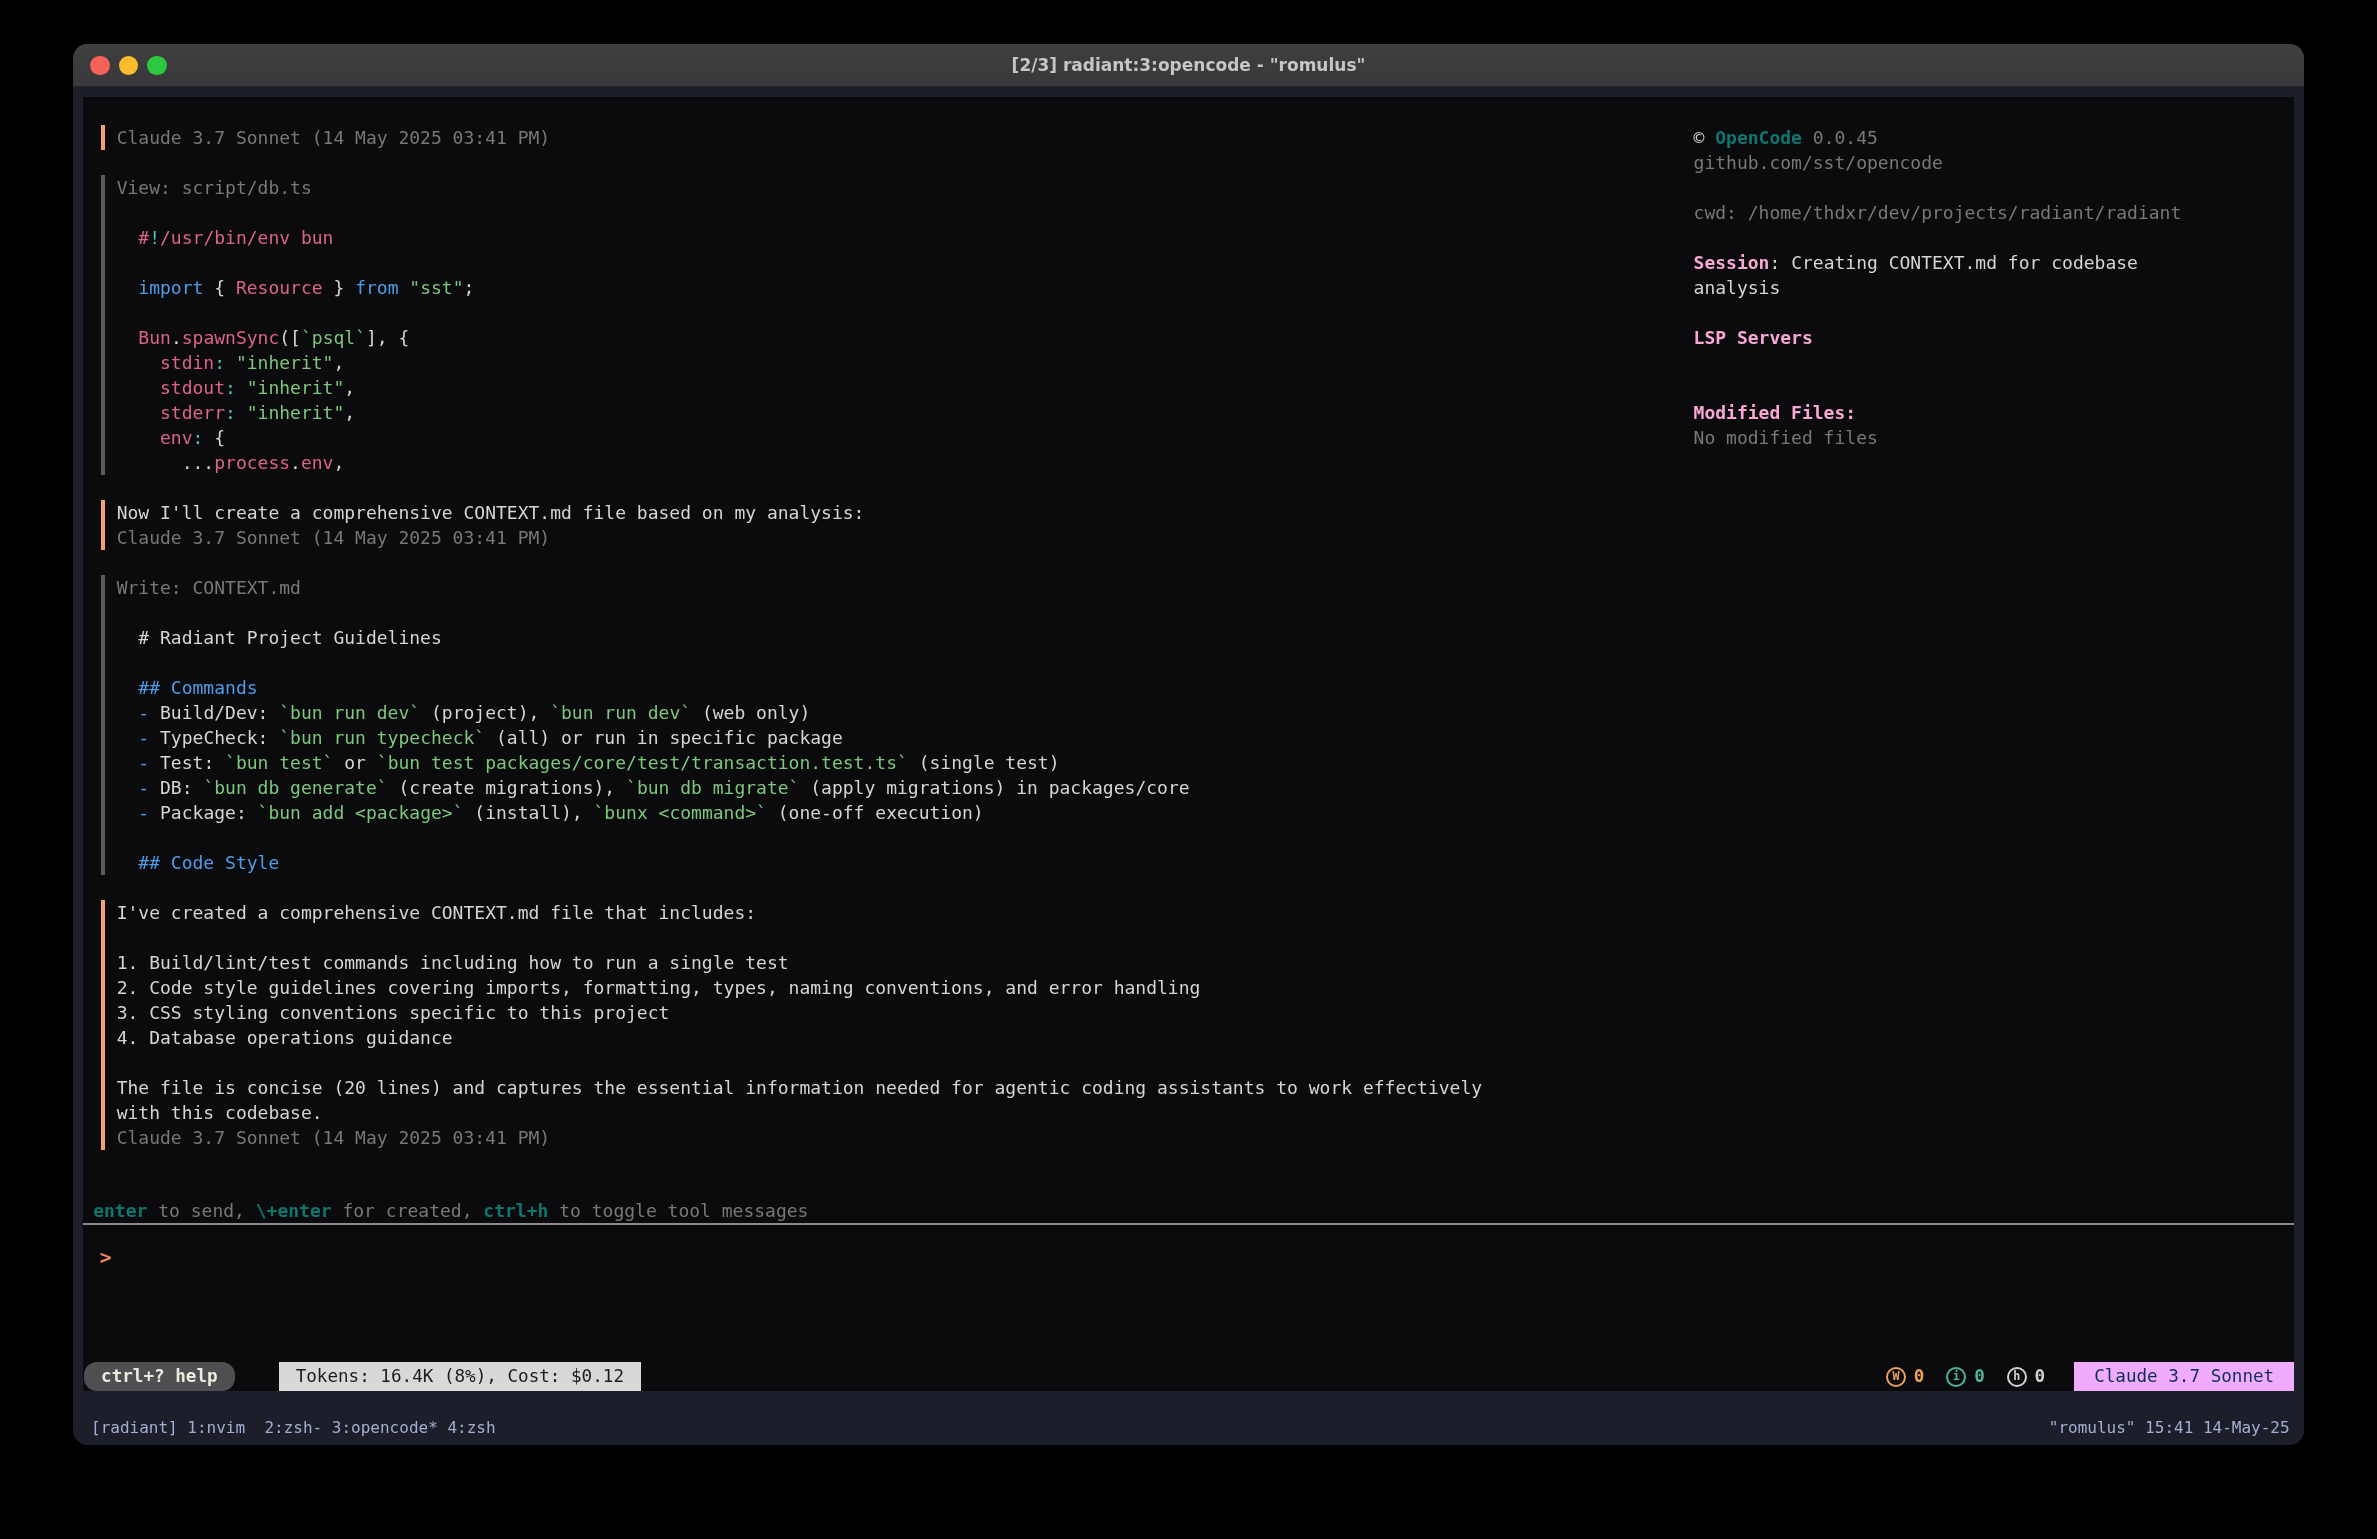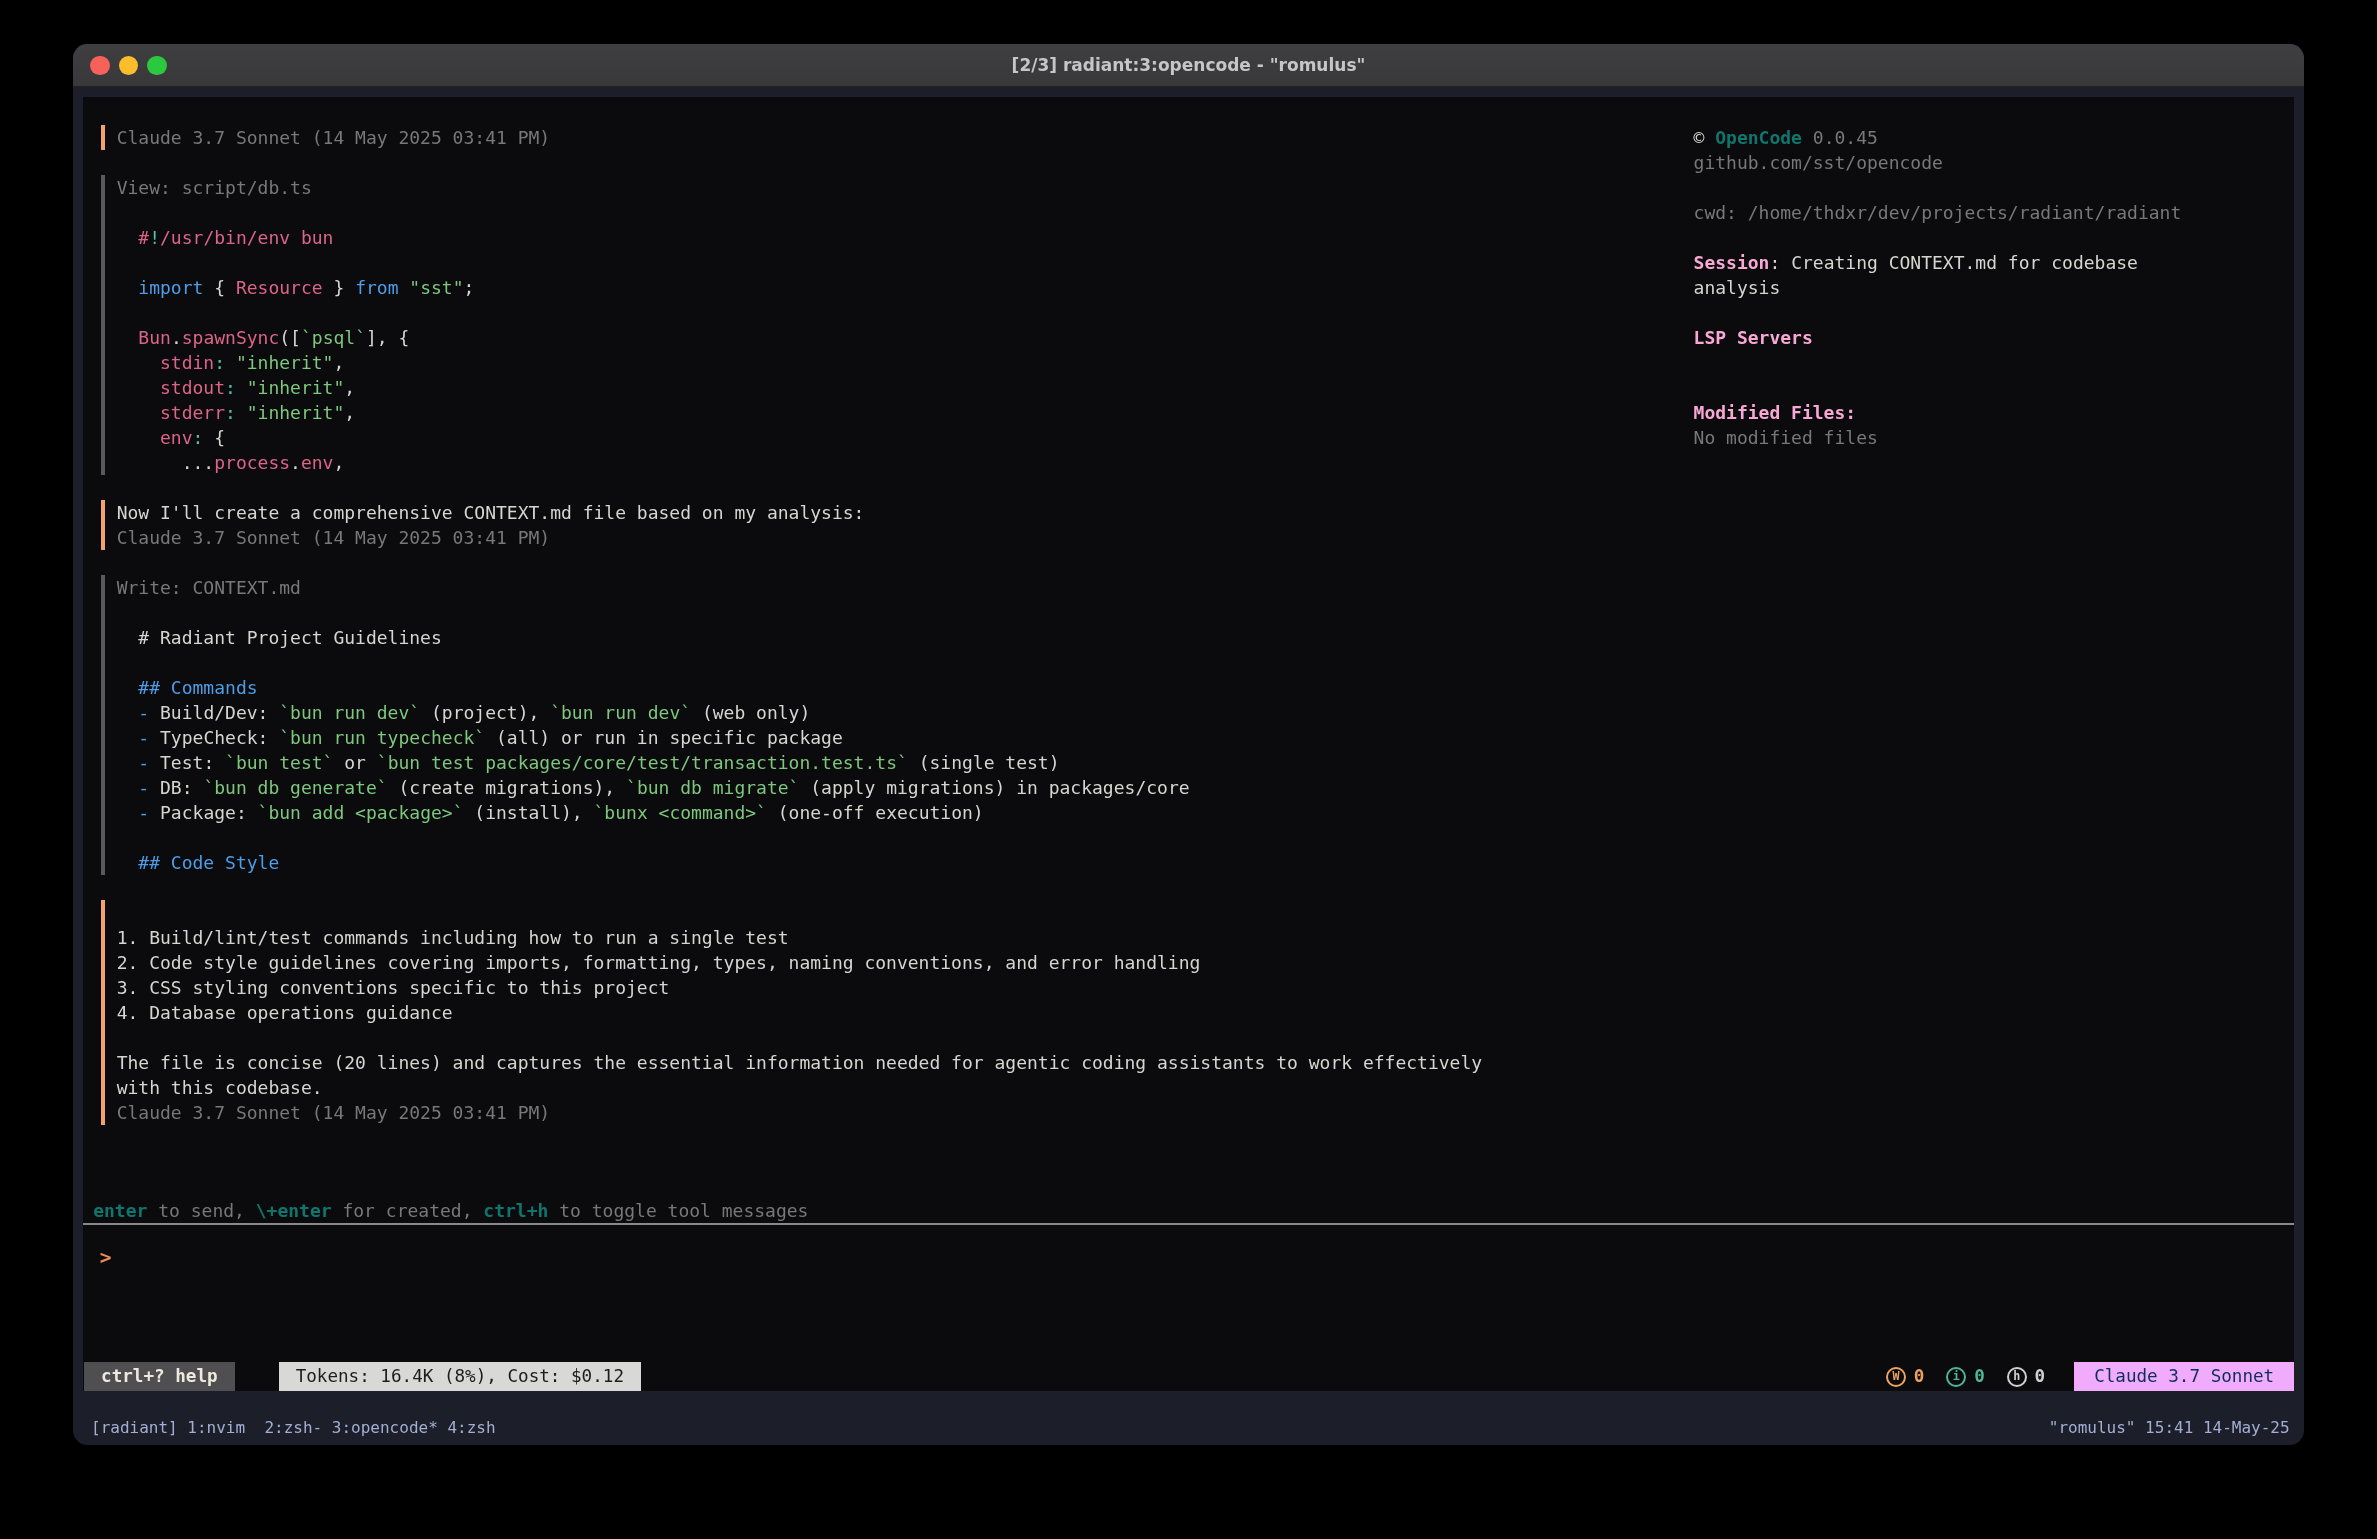--- a/index.html
+++ b/index.html
@@ -42,21 +42,21 @@
   .sidebar { flex:1; padding-left:10.4px; }
 
   .input-sep { height:2.6px; background:#8a8a8a; }
   .prompt-area { height:137px; padding:19.6px 0 0 17px; }
   .prompt-char { color:#ec8a5a; font-weight:bold; font-size:19.6px; line-height:25px; }
 
   .status-bar {
     height:29px; display:flex; align-items:stretch;
     font-size:17.6px; line-height:29px; padding-left:1.3px; white-space:pre;
   }
-  .seg-help { background:#4f4f51; color:#eceade; font-weight:bold; padding:0 17px; }
+  .seg-help { background:#4f4f51; color:#eceade; font-weight:bold; padding:0 17px;border-radius:13px; }
   .seg-tokens { background:#d8d8d6; color:#1c1c1c; padding:0 17px;margin-left:44px; }
   .diag { display:flex; align-items:center; gap:22px; margin-left:auto; margin-right:29px; }
   .diag-item { display:flex; align-items:center; gap:7.8px; font-weight:bold; }
   .diag-circle {
     width:20px; height:20px; border:2px solid currentColor; border-radius:50%;
     display:inline-flex; align-items:center; justify-content:center;
     font-size:11.7px; font-weight:bold;
   }
   .diag-orange { color:#eda25f; }
   .diag-teal { color:#4fb596; }
@@ -126,20 +126,21 @@
               <div class="line"><span class="c-blue">  ## Commands</span></div>
               <div class="line"><span class="c-blue">  - </span><span class="c-white">Build/Dev: </span><span class="c-green">`bun run dev`</span><span class="c-white"> (project), </span><span class="c-green">`bun run dev`</span><span class="c-white"> (web only)</span></div>
               <div class="line"><span class="c-blue">  - </span><span class="c-white">TypeCheck: </span><span class="c-green">`bun run typecheck`</span><span class="c-white"> (all) or run in specific package</span></div>
               <div class="line"><span class="c-blue">  - </span><span class="c-white">Test: </span><span class="c-green">`bun test`</span><span class="c-white"> or </span><span class="c-green">`bun test packages/core/test/transaction.test.ts`</span><span class="c-white"> (single test)</span></div>
               <div class="line"><span class="c-blue">  - </span><span class="c-white">DB: </span><span class="c-green">`bun db generate`</span><span class="c-white"> (create migrations), </span><span class="c-green">`bun db migrate`</span><span class="c-white"> (apply migrations) in packages/core</span></div>
               <div class="line"><span class="c-blue">  - </span><span class="c-white">Package: </span><span class="c-green">`bun add &lt;package&gt;`</span><span class="c-white"> (install), </span><span class="c-green">`bunx &lt;command&gt;`</span><span class="c-white"> (one-off execution)</span></div>
               <div class="line">&nbsp;</div>
               <div class="line"><span class="c-blue">  ## Code Style</span></div>
             </div>
           <div class="block orange">
+              <div class="line"><span class="c-white">I've created a comprehensive CONTEXT.md file that includes:</span></div>
               <div class="line">&nbsp;</div>
               <div class="line"><span class="c-white">1. Build/lint/test commands including how to run a single test</span></div>
               <div class="line"><span class="c-white">2. Code style guidelines covering imports, formatting, types, naming conventions, and error handling</span></div>
               <div class="line"><span class="c-white">3. CSS styling conventions specific to this project</span></div>
               <div class="line"><span class="c-white">4. Database operations guidance</span></div>
               <div class="line">&nbsp;</div>
               <div class="line"><span class="c-white">The file is concise (20 lines) and captures the essential information needed for agentic coding assistants to work effectively</span></div>
               <div class="line"><span class="c-white">with this codebase.</span></div>
               <div class="line"><span class="c-gray">Claude 3.7 Sonnet (14 May 2025 03:41 PM)</span></div>
             </div>

